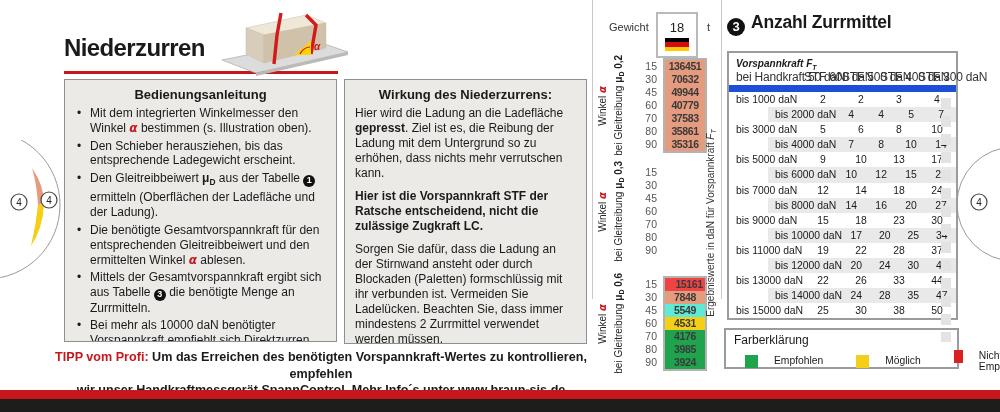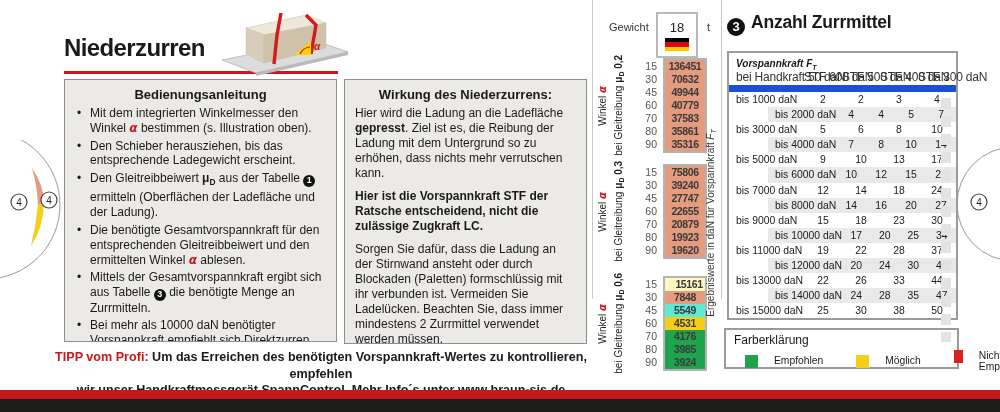--- a/index.html
+++ b/index.html
@@ -159,48 +159,39 @@
           </div>
           <div class="angles">
             <div class="ang">15</div>
             <div class="ang">30</div>
             <div class="ang">45</div>
             <div class="ang">60</div>
             <div class="ang">70</div>
             <div class="ang">80</div>
             <div class="ang">90</div>
           </div>
-          <div class="vbox">
-            <div class="val" style="background: rgb(229, 155, 126);">75806</div>
-            <div class="val" style="background: rgb(229, 155, 126);">39240</div>
-            <div class="val" style="background: rgb(229, 155, 126);">27747</div>
-            <div class="val" style="background: rgb(229, 155, 126);">22655</div>
-            <div class="val" style="background: rgb(229, 155, 126);">20879</div>
-            <div class="val" style="background: rgb(229, 155, 126);">19923</div>
-            <div class="val" style="background: rgb(229, 155, 126);">19620</div>
-          </div>
         </div>
         <div class="stable" style="top: 278px;">
           <div class="vwrap" style="left: 4px;">
             <span class="vtext">Winkel <span class="alpha">α</span></span>
           </div>
           <div class="vwrap" style="left: 20px;">
             <span class="vtext">bei Gleitreibung <b>μ<sub>D</sub> 0,6</b></span>
           </div>
           <div class="angles">
             <div class="ang">15</div>
             <div class="ang">30</div>
             <div class="ang">45</div>
             <div class="ang">60</div>
             <div class="ang">70</div>
             <div class="ang">80</div>
             <div class="ang">90</div>
           </div>
           <div class="vbox">
-            <div class="val" style="background: #fef9c3; padding-left: 8px;">15161</div>
+            <div class="val" style="background: #ef4444; padding-left: 8px;">15161</div>
             <div class="val" style="background: rgb(229, 155, 126);">7848</div>
             <div class="val" style="background: #5eead4;">5549</div>
             <div class="val" style="background: rgb(245, 207, 23);">4531</div>
             <div class="val" style="background: rgb(31, 163, 76);">4176</div>
             <div class="val" style="background: rgb(31, 163, 76);">3985</div>
             <div class="val" style="background: rgb(31, 163, 76);">3924</div>
           </div>
         </div>
       </div>
     <div id="result-vwrap">

